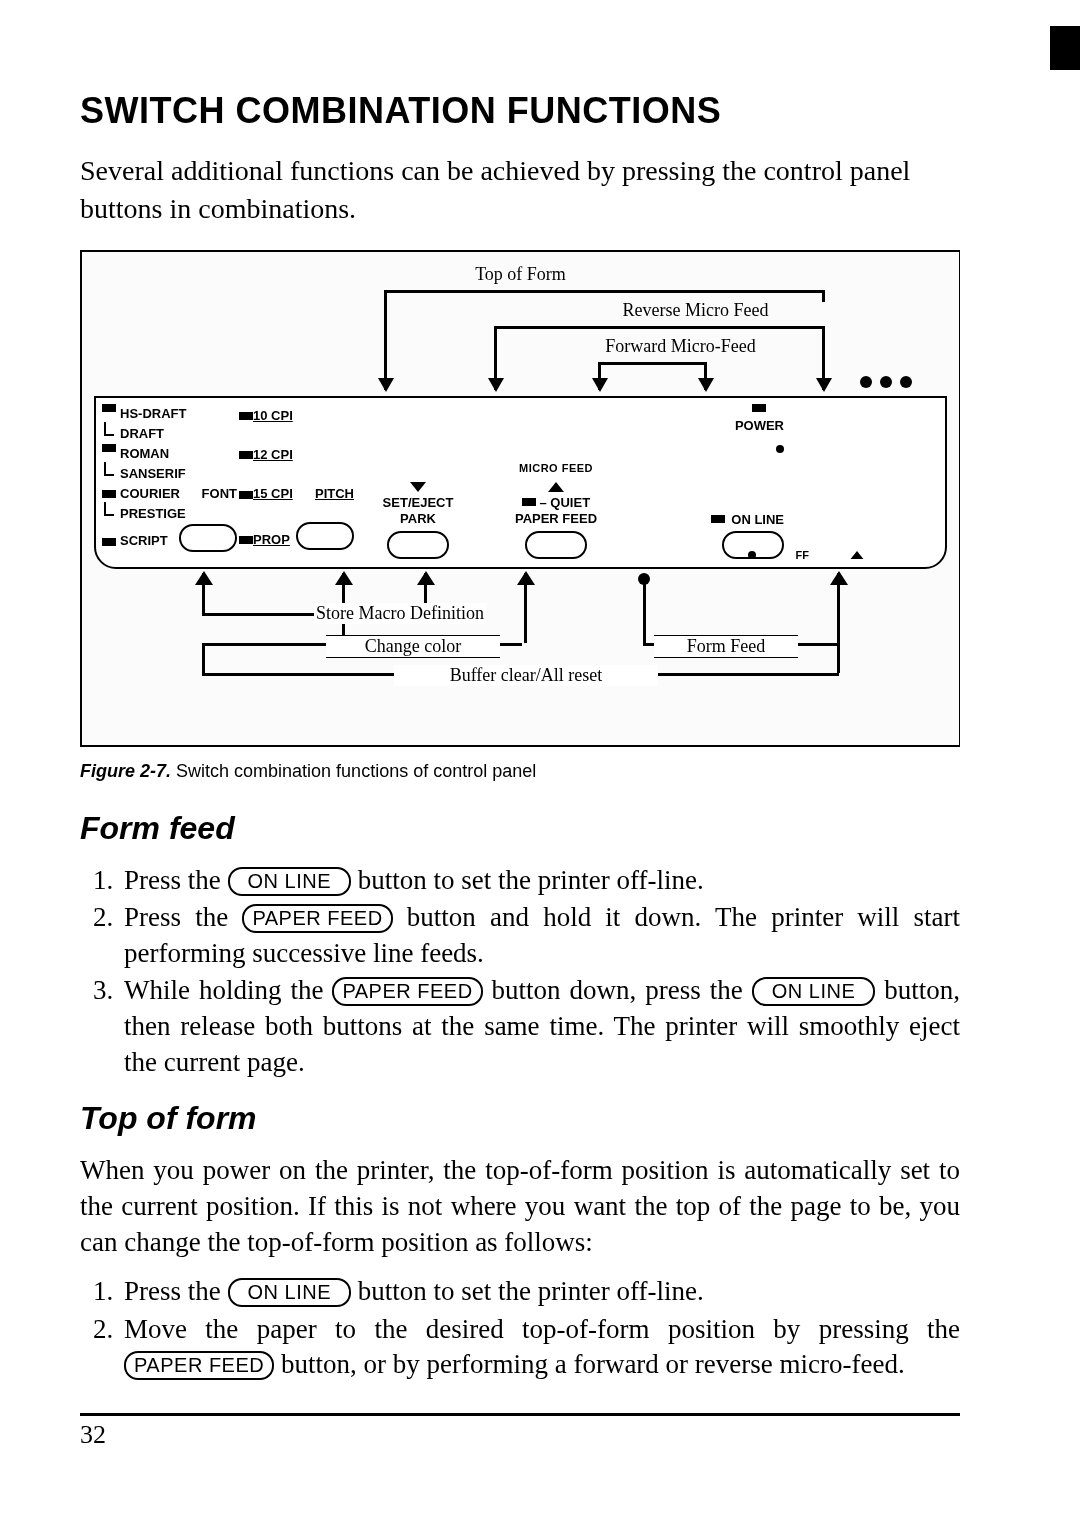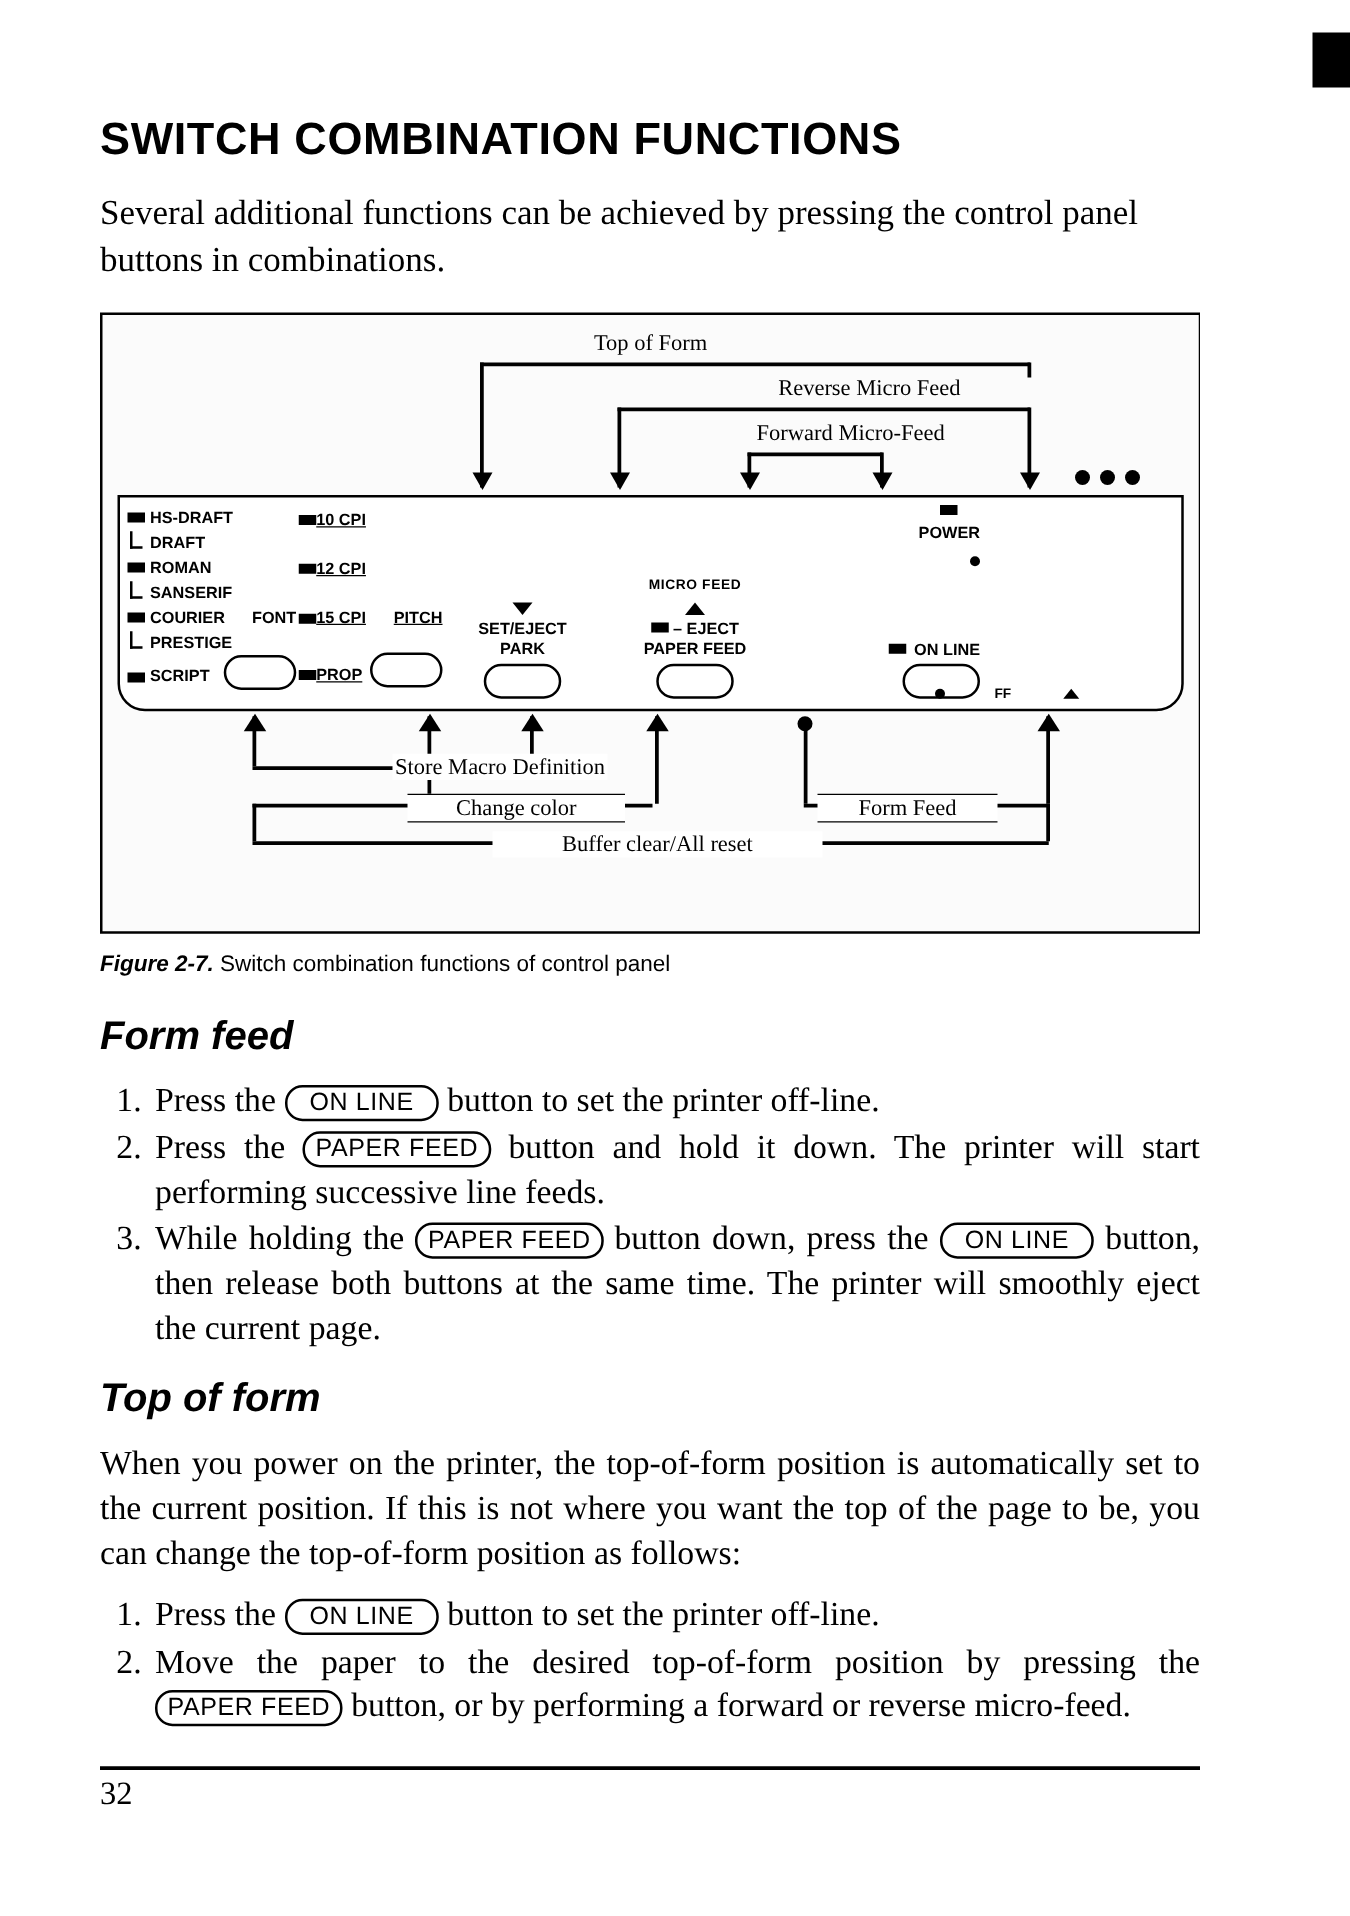--- a/index.html
+++ b/index.html
@@ -67,21 +67,21 @@
     background: #fff;
     display: flex;
     gap: 0;
     font-family: Arial, Helvetica, sans-serif;
     font-weight: 900;
     font-size: 13px;
     position: relative;
   }
   .col { display: flex; flex-direction: column; justify-content: space-between; }
   .font-col { width: 135px; line-height: 1.55; }
-  .font-col .row { display: flex; align-items: center; gap: 4px; }
+  .font-col .row { display: flex; gap: 4px; }
   .blk { display:inline-block; width:14px; height:8px; background:#000; }
   .brn { display:inline-block; width:8px; height:12px; border-left:2px solid #000; border-bottom:2px solid #000; margin-left:2px; margin-right:2px; transform:translateY(-2px);}
   .pitch-col { width: 115px; line-height: 1.9; margin-left: 2px;}
   .pitch-col .row { display:flex; align-items:center; gap:0;text-decoration:underline; }
   .btn-col { flex:1; display:flex; flex-direction:column; justify-content:flex-end; align-items:center; gap:4px; padding: 0 4px;}
   .btn-col .stack { display:flex; flex-direction:column; align-items:center; gap:2px; line-height:1.1;}
   .ovalbtn {
     width: 58px; height: 24px; border:2.5px solid #000; border-radius: 14px; background:#fff;
   }
   .ovalbtn.sm { width:54px; }
@@ -249,21 +249,21 @@
           <span>SET/EJECT</span>
           <span>PARK</span>
         </div>
         <span class="ovalbtn"></span>
       </div>
 
       <div class="btn-col" style="flex:0 0 140px;">
         <div class="mf-label" style="align-self:center; margin-bottom:4px;">MICRO FEED</div>
         <div class="tri-up"></div>
         <div class="stack">
-          <span><span class="blk" style="vertical-align:1px;"></span> – <span>EJECT</span></span>
+          <span><span class="blk" style="vertical-align:1px;"></span> – <span>QUIET</span></span>
           <span>PAPER FEED</span>
         </div>
         <span class="ovalbtn"></span>
       </div>
 
       <div class="btn-col right-col" style="flex:0 0 150px; align-items:flex-end; padding-right:6px;">
         <div class="row" style="margin-bottom:8px;flex-direction:column;">
             <span class="blk"></span>
             <span>POWER</span>
           </div>

